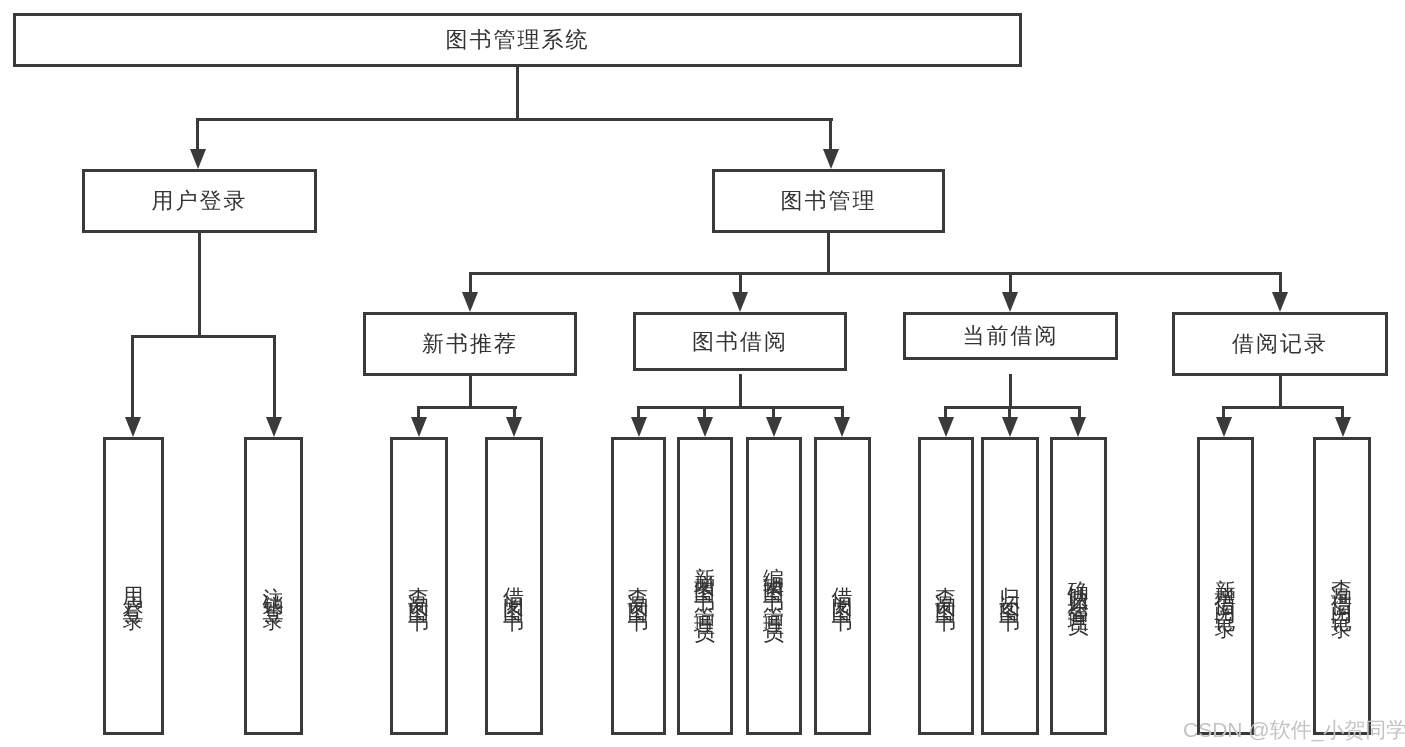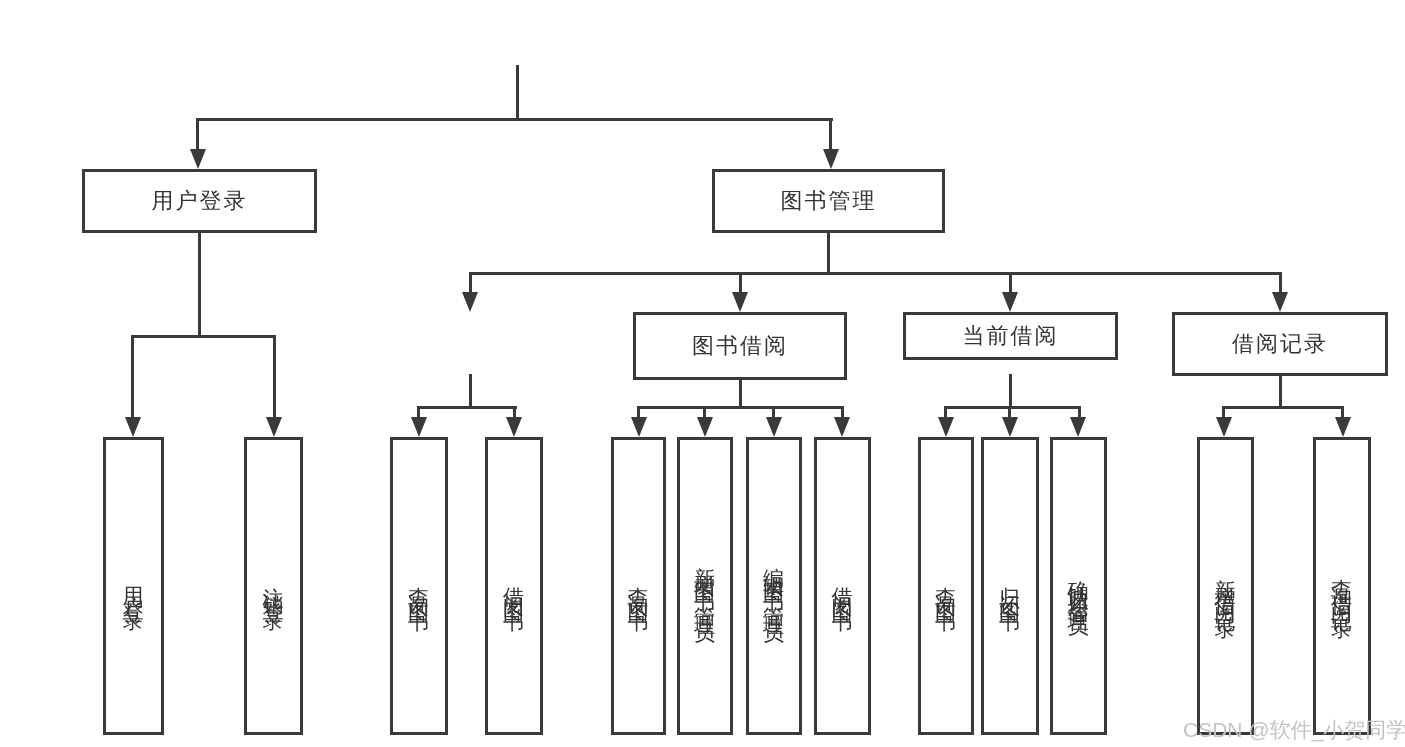--- a/index.html
+++ b/index.html
@@ -50,20 +50,23 @@
     color: var(--watermark);
     white-space: nowrap;
     z-index: 6;
   }
 </style>
 </head>
 <body>
 
 <div class="canvas">
 
+  <div class="node" style="left:13px; top:13px; width:1009px; height:54px;">
+    <span>图书管理系统</span>
+  </div>
 
   <div class="vline" style="left:516px; top:65px; height:55px;"></div>
   <div class="hline" style="left:196px; top:118px; width:637px;"></div>
   <div class="vline" style="left:196px; top:118px; height:32px;"></div>
   <div class="arrow" style="left:190px; top:149px;"></div>
   <div class="vline" style="left:829px; top:118px; height:32px;"></div>
   <div class="arrow" style="left:823px; top:149px;"></div>
 
   <div class="node" style="left:82px; top:169px; width:235px; height:64px;">
     <span>用户登录</span>
@@ -83,21 +86,24 @@
   <div class="hline" style="left:469px; top:272px; width:813px;"></div>
   <div class="vline" style="left:469px; top:272px; height:21px;"></div>
   <div class="arrow" style="left:462px; top:292px;"></div>
   <div class="vline" style="left:739px; top:272px; height:21px;"></div>
   <div class="arrow" style="left:732px; top:292px;"></div>
   <div class="vline" style="left:1009px; top:272px; height:21px;"></div>
   <div class="arrow" style="left:1002px; top:292px;"></div>
   <div class="vline" style="left:1279px; top:272px; height:21px;"></div>
   <div class="arrow" style="left:1272px; top:292px;"></div>
 
-  <div class="node" style="left:633px; top:312px; width:214px; height:68px;">
+  <div class="node" style="left:363px; top:312px; width:214px; height:64px;">
+    <span>新书推荐</span>
+  </div>
+  <div class="node" style="left:633px; top:312px; width:214px; height:59px;">
     <span>图书借阅</span>
   </div>
   <div class="node" style="left:903px; top:312px; width:215px; height:48px;">
     <span>当前借阅</span>
   </div>
   <div class="node" style="left:1172px; top:312px; width:216px; height:64px;">
     <span>借阅记录</span>
   </div>
 
   <div class="vline" style="left:469px; top:374px; height:34px;"></div>

